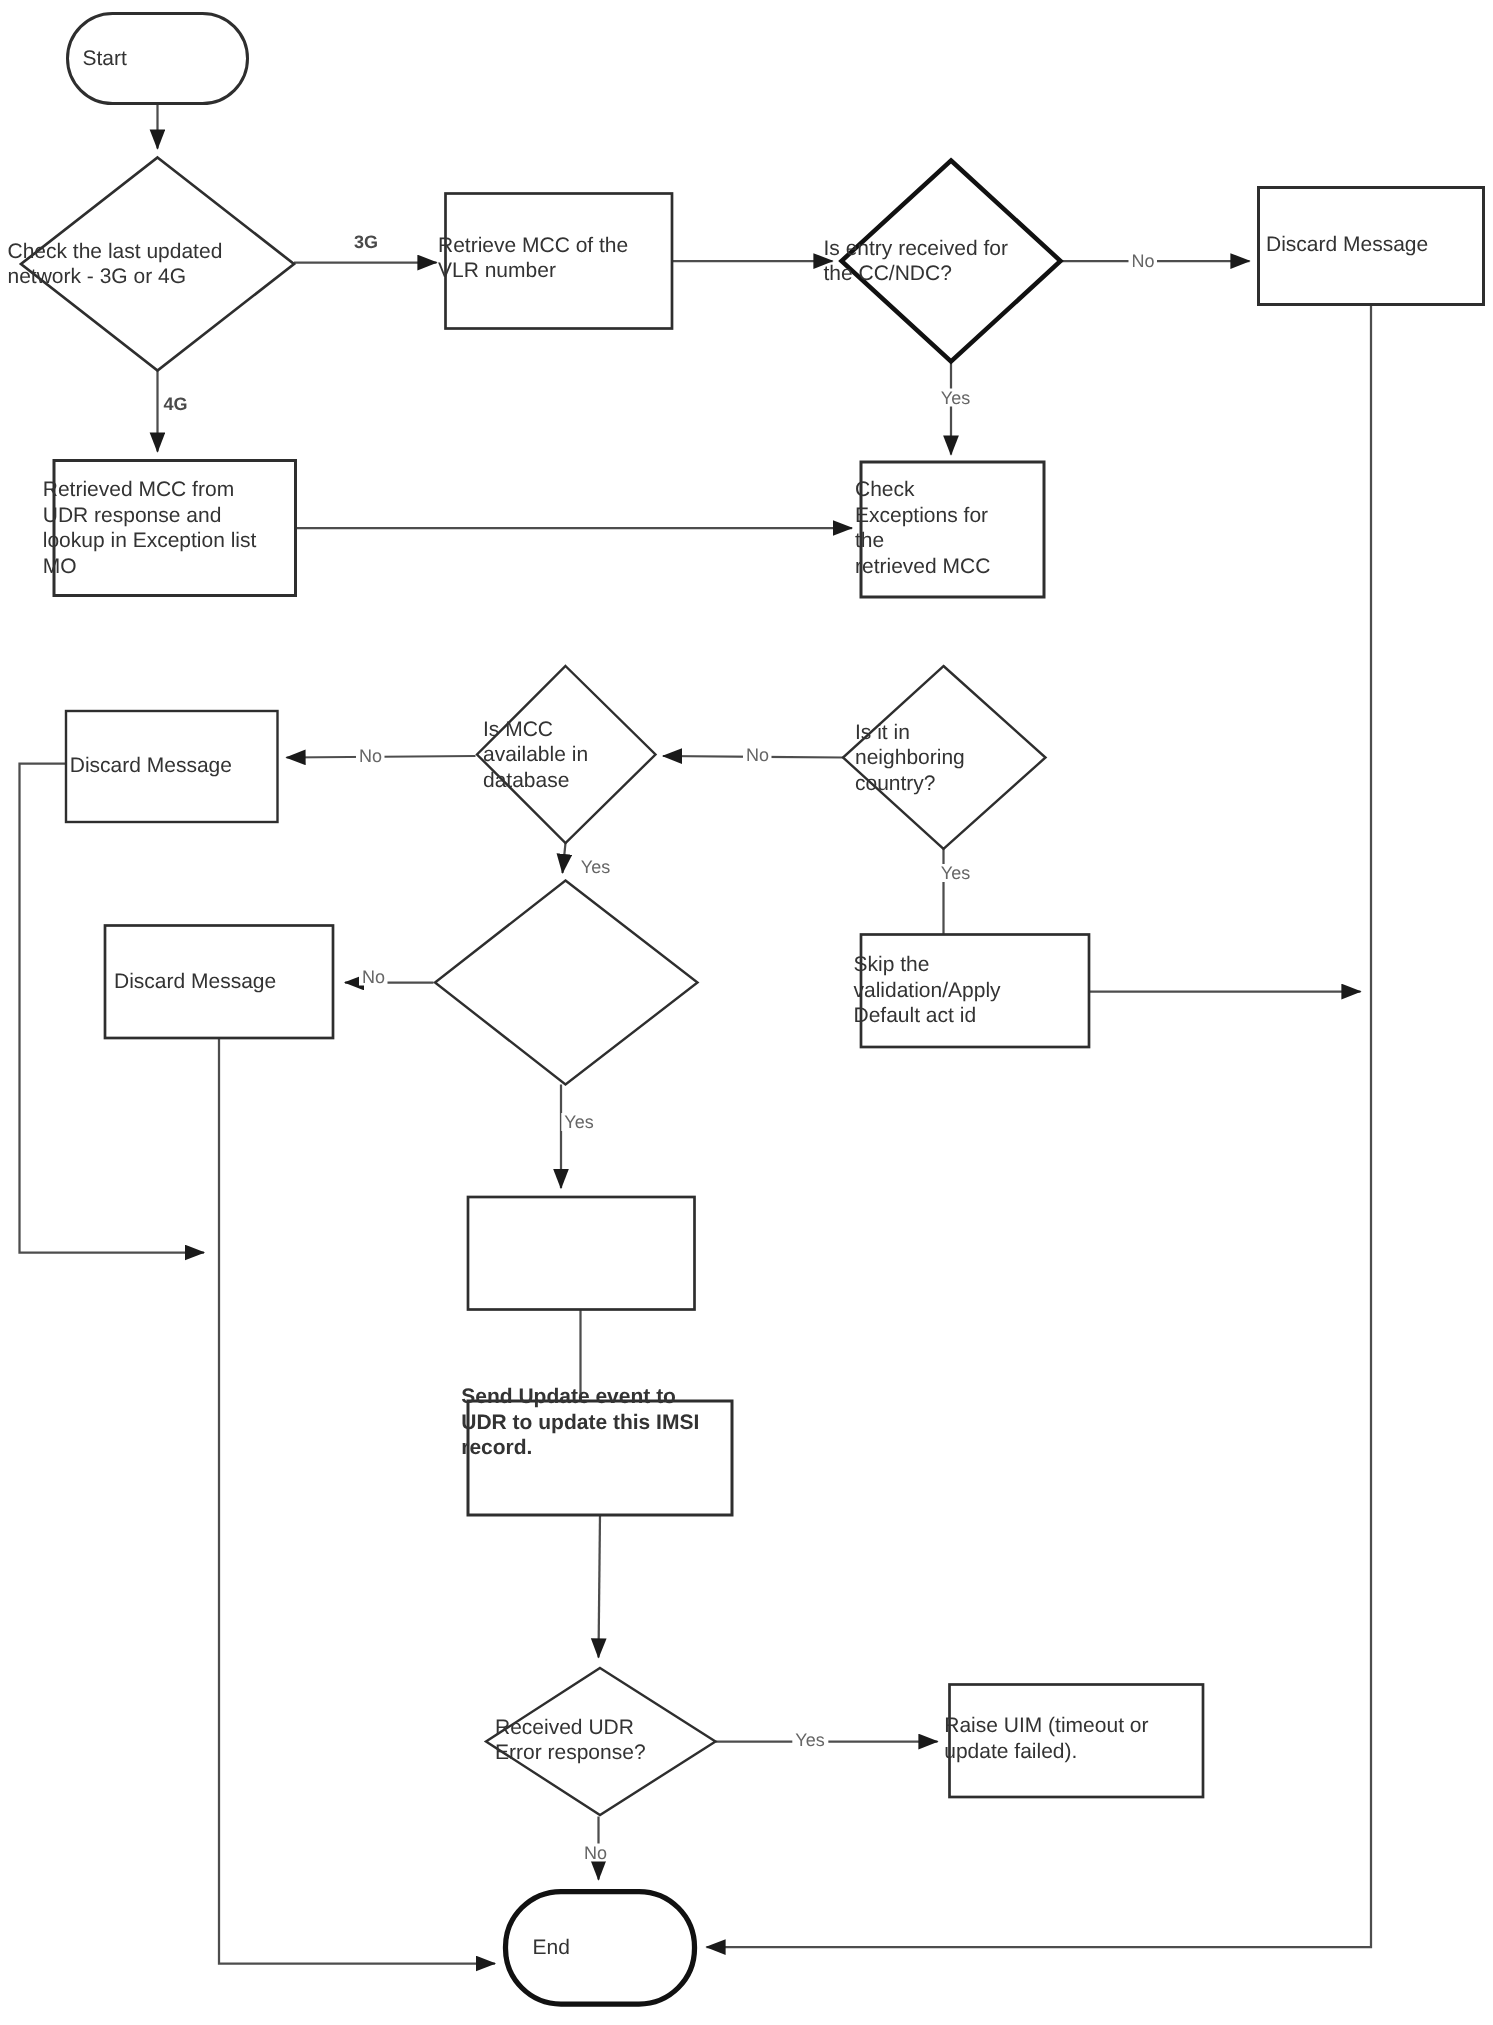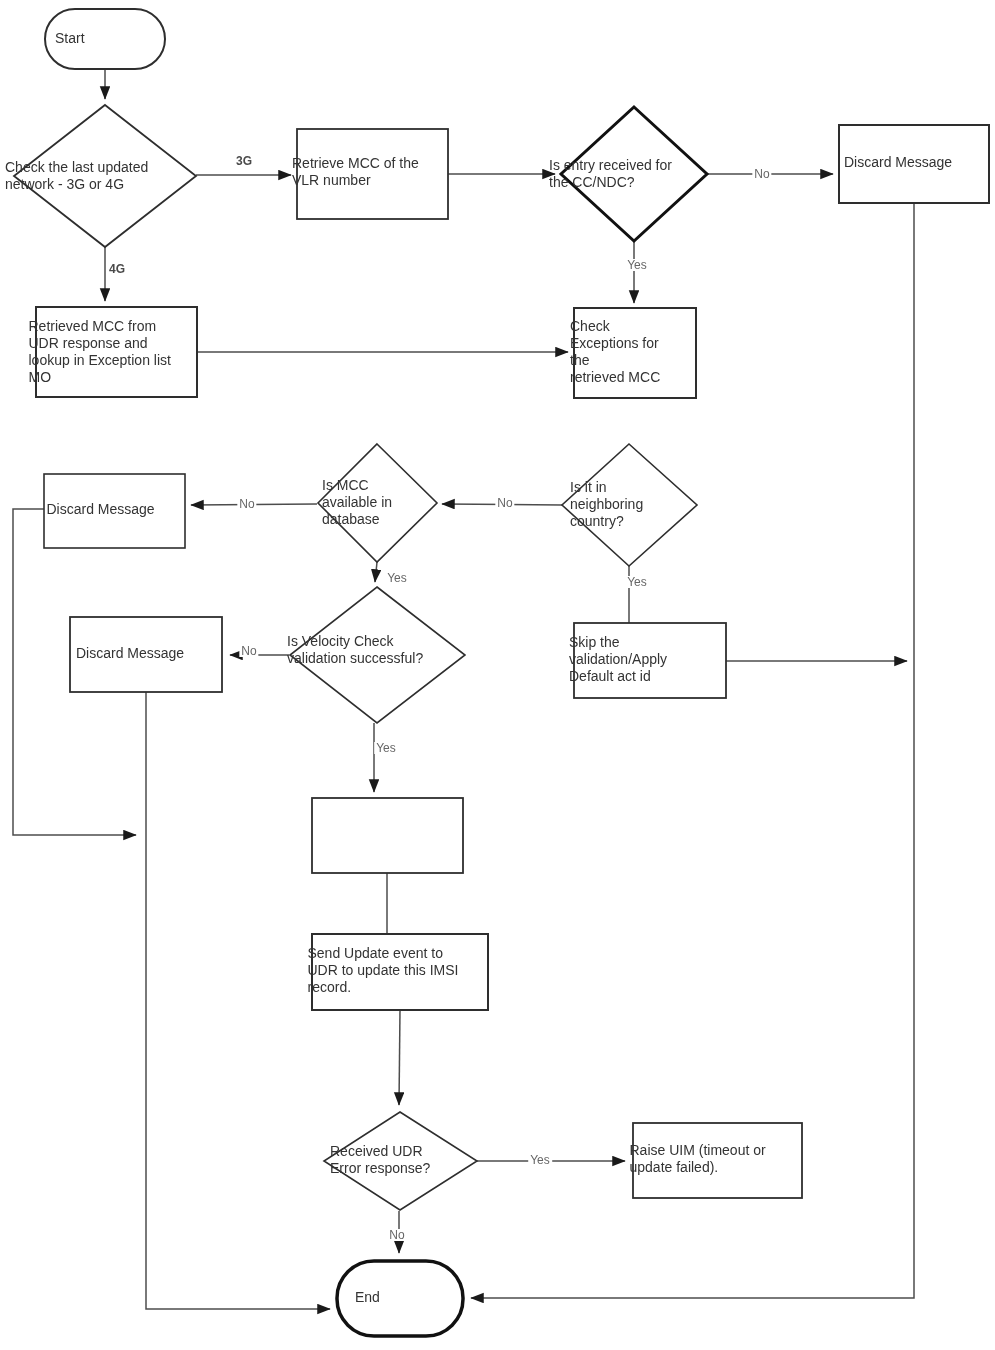--- a/index.html
+++ b/index.html
@@ -122,24 +122,22 @@
   <div class="node-label" style="left:630px; top:505px; width:120px;">Is it in
 neighboring
 country?</div>
   <div class="node-label" style="left:377px; top:503px; width:110px;">Is MCC
 available in
 database</div>
   <div class="node-label" style="left:114px; top:510px; width:135px;">Discard Message</div>
   <div class="node-label" style="left:650px; top:660px; width:162px;">Skip the
 validation/Apply
 Default act id</div>
-  <div class="node-label" style="left:377px; top:650px; width:180px;">Is Velocity Check
-validation successful?</div>
   <div class="node-label" style="left:146px; top:654px; width:140px;">Discard Message</div>
-  <div class="node-label" style="left:400px; top:971px; width:185px;">Send Update event to
+  <div class="node-label" style="left:400px; top:948px; width:185px;font-weight:bold;">Send Update event to
 UDR to update this IMSI
 record.</div>
   <div class="node-label" style="left:400px; top:1160px; width:140px;">Received UDR
 Error response?</div>
   <div class="node-label" style="left:717px; top:1159px; width:175px;">Raise UIM (timeout or
 update failed).</div>
   <div class="node-label" style="left:400px; top:1298px; width:90px;">End</div>
 
   <span class="edge-label net" style="left:244px; top:161px;">3G</span>
   <span class="edge-label net" style="left:117px; top:269px;">4G</span>

